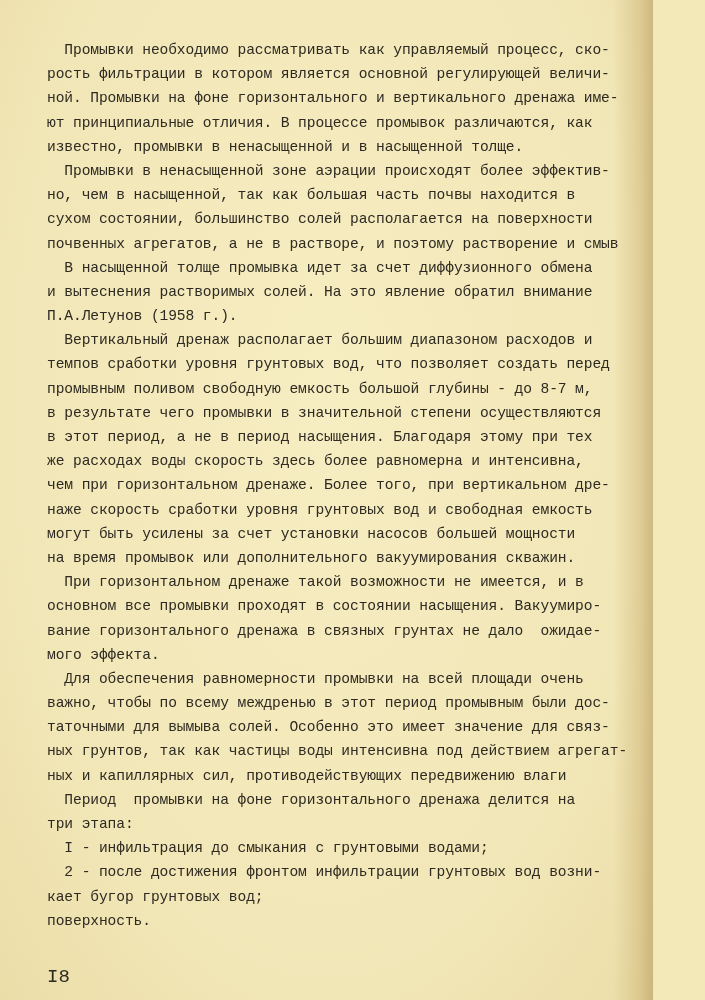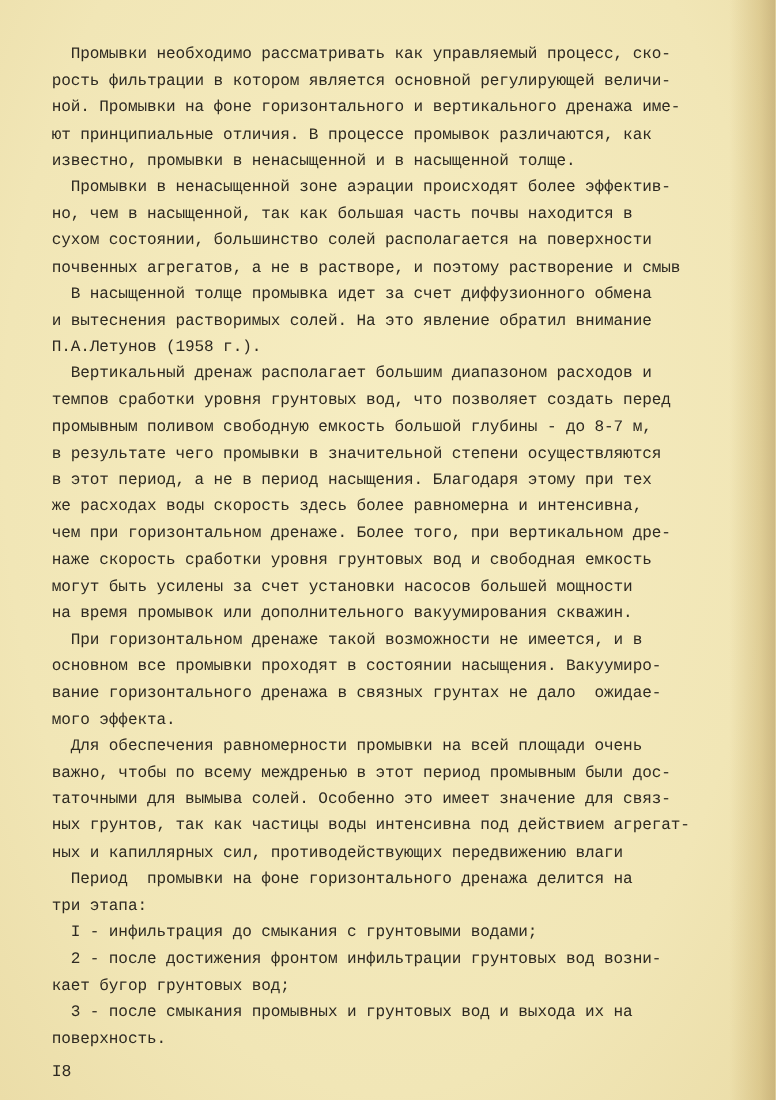--- a/index.html
+++ b/index.html
@@ -9,21 +9,21 @@
     body {
       width: 705px;
       height: 1000px;
       overflow: hidden;
       background: #f2e8b8;
       position: relative;
     }
     .page {
       position: absolute;
       left: 0; top: 0;
-      width: 705px;
+      width: 653px;
       height: 1000px;
       background:
         linear-gradient(90deg, rgba(0,0,0,0) 0%, rgba(0,0,0,0) 94%, rgba(190,160,90,0.35) 98%, rgba(170,140,80,0.5) 100%),
         radial-gradient(ellipse at 50% 40%, #f6edc2 0%, #f1e6b6 70%, #ebdda8 100%);
     }
     .text {
       position: absolute;
       left: 47px;
       top: 38px;
       width: 630px;
@@ -36,21 +36,21 @@
     .line {
       white-space: pre;
       height: 24.2px;
       display: block;
     }
     .page-number {
       position: absolute;
       left: 47px;
       top: 966px;
       font-family: "Liberation Mono", "DejaVu Sans Mono", monospace;
-      font-size: 15px;
+      font-size: 19px;
       color: #2e2a22;
     }
   </style>
 </head>
 <body>
 
 <div class="page">
   <div class="text">
     <span class="line">  Промывки необходимо рассматривать как управляемый процесс, ско-</span>
     <span class="line">рость фильтрации в котором является основной регулирующей величи-</span>
@@ -81,17 +81,16 @@
     <span class="line">  Для обеспечения равномерности промывки на всей площади очень</span>
     <span class="line">важно, чтобы по всему междренью в этот период промывным были дос-</span>
     <span class="line">таточными для вымыва солей. Особенно это имеет значение для связ-</span>
     <span class="line">ных грунтов, так как частицы воды интенсивна под действием агрегат-</span>
     <span class="line">ных и капиллярных сил, противодействующих передвижению влаги</span>
     <span class="line">  Период  промывки на фоне горизонтального дренажа делится на</span>
     <span class="line">три этапа:</span>
     <span class="line">  I - инфильтрация до смыкания с грунтовыми водами;</span>
     <span class="line">  2 - после достижения фронтом инфильтрации грунтовых вод возни-</span>
     <span class="line">кает бугор грунтовых вод;</span>
-    <span class="line">  3 - после смыкания промывных и грунтовых вод и выхода их на</span>
     <span class="line">поверхность.</span>
   </div>
   <div class="page-number">I8</div>
 </div>
 
 </body></html>

